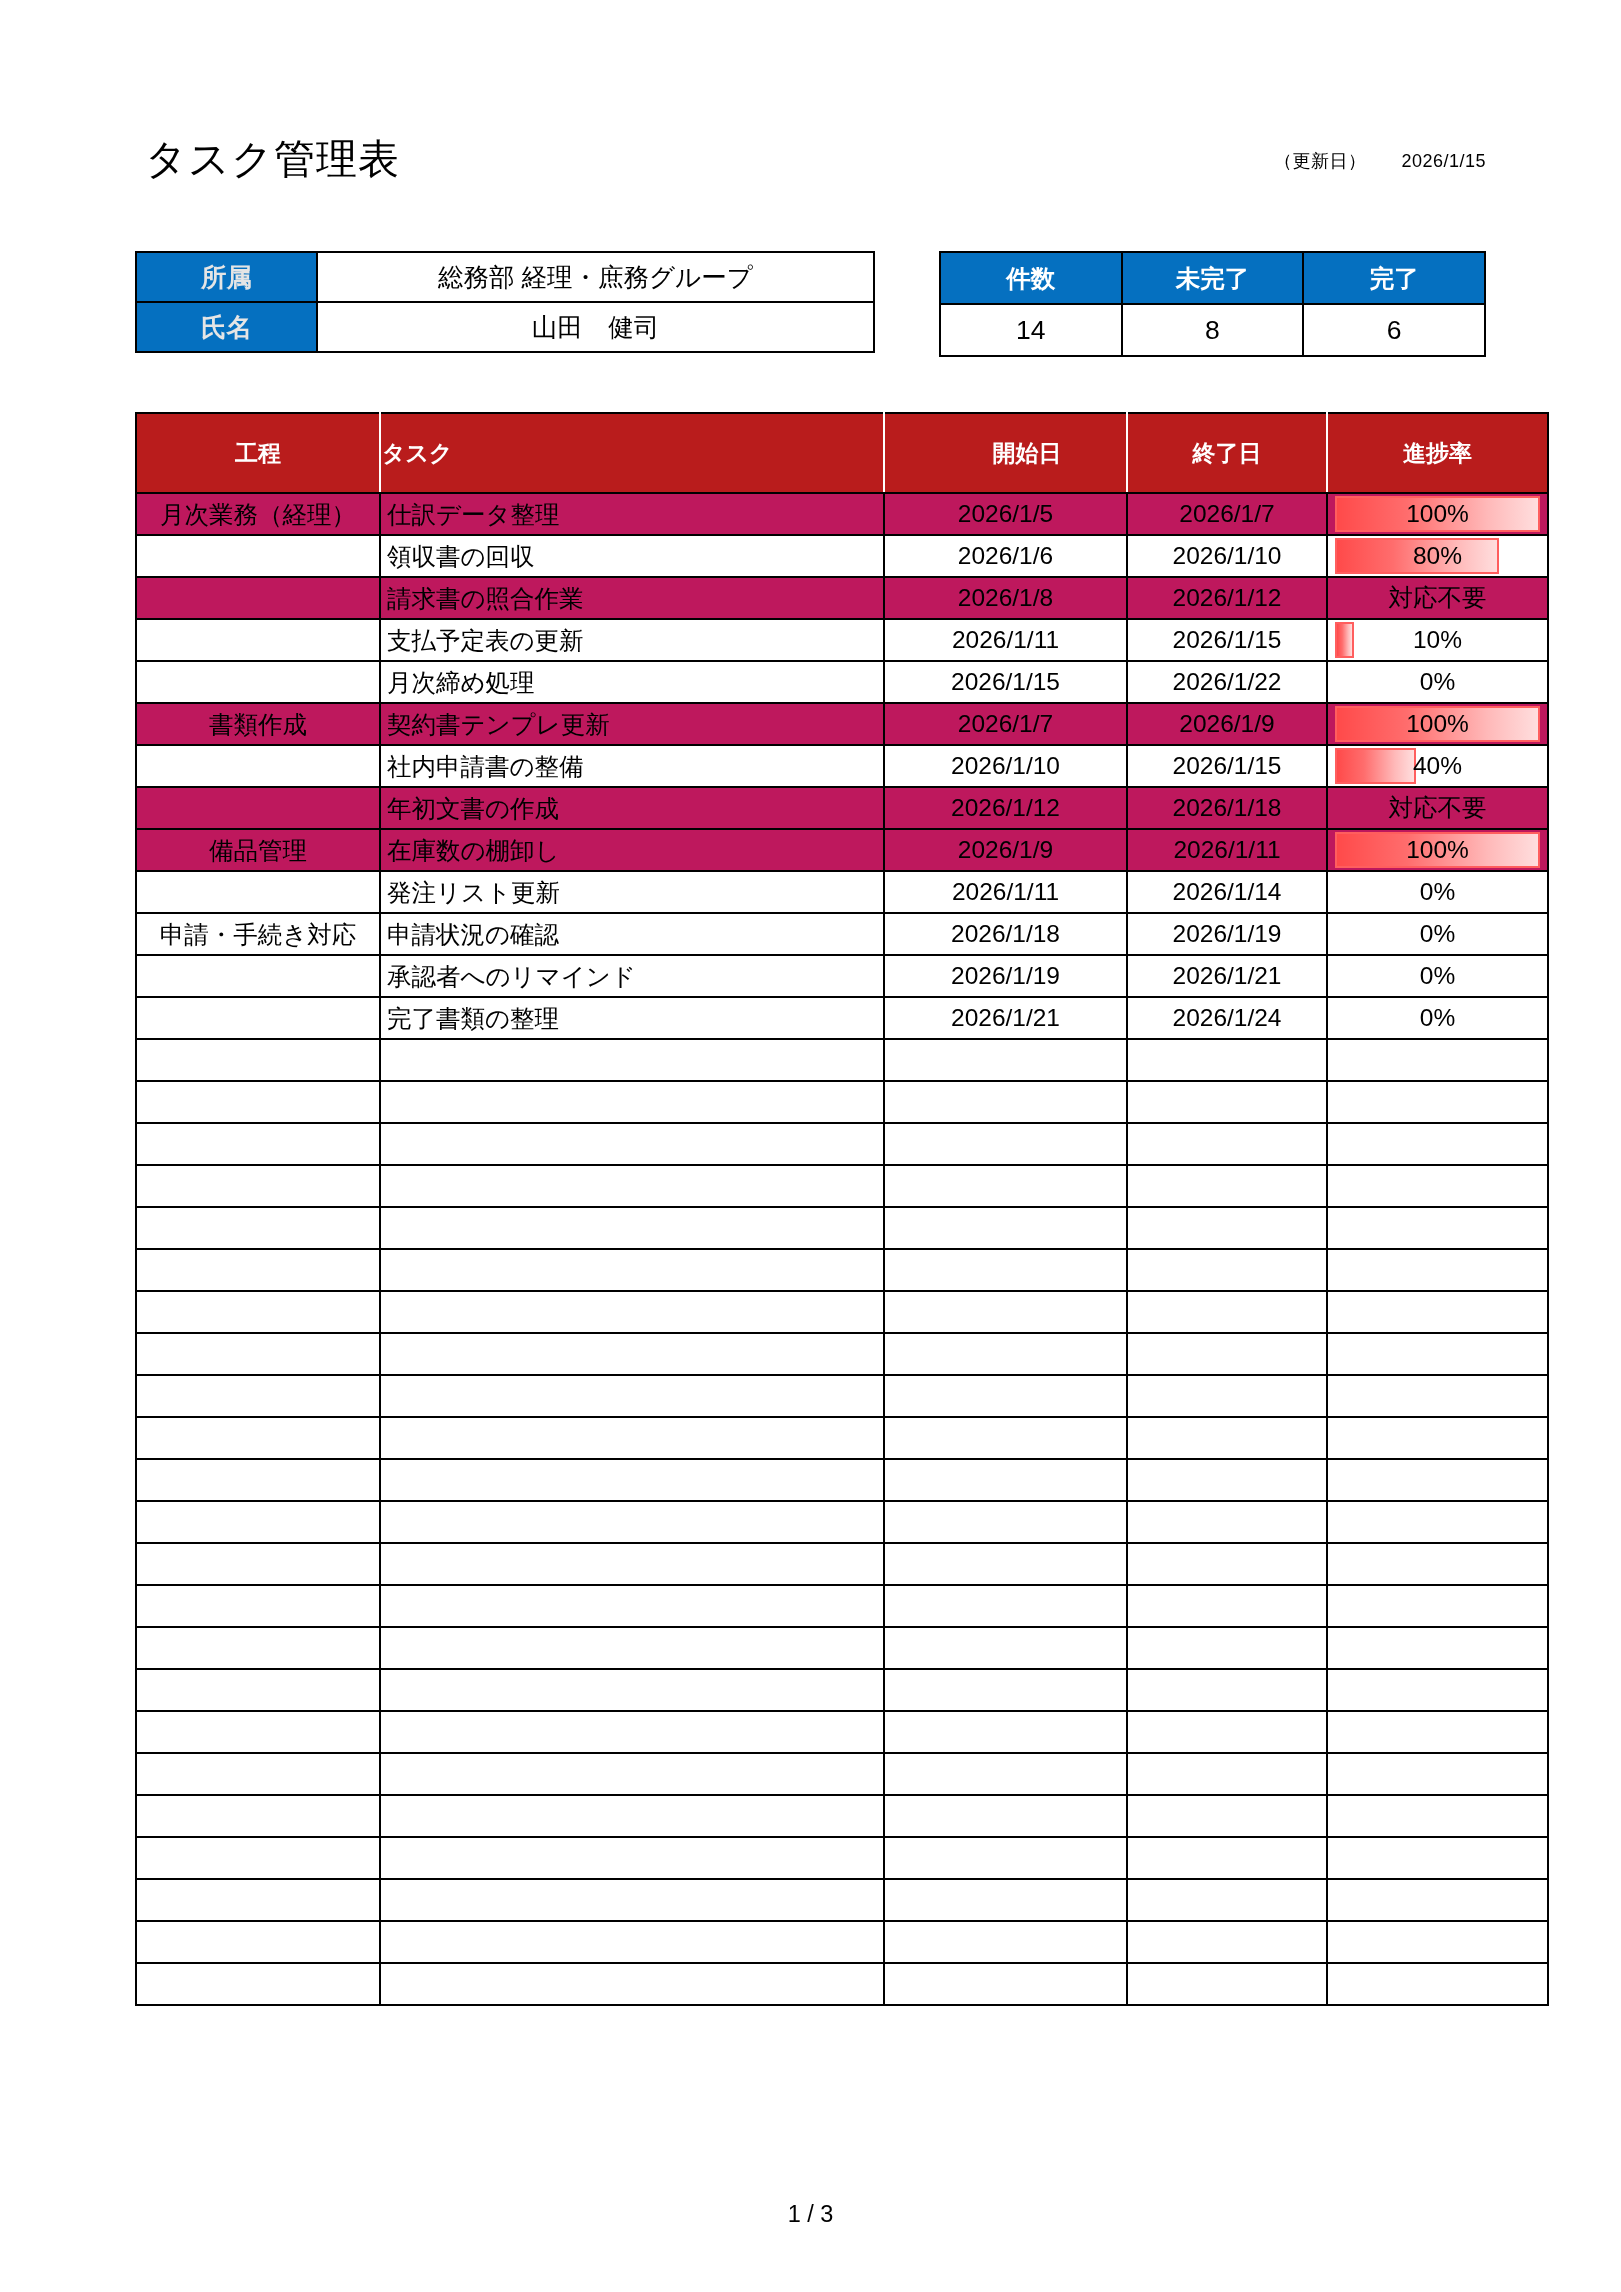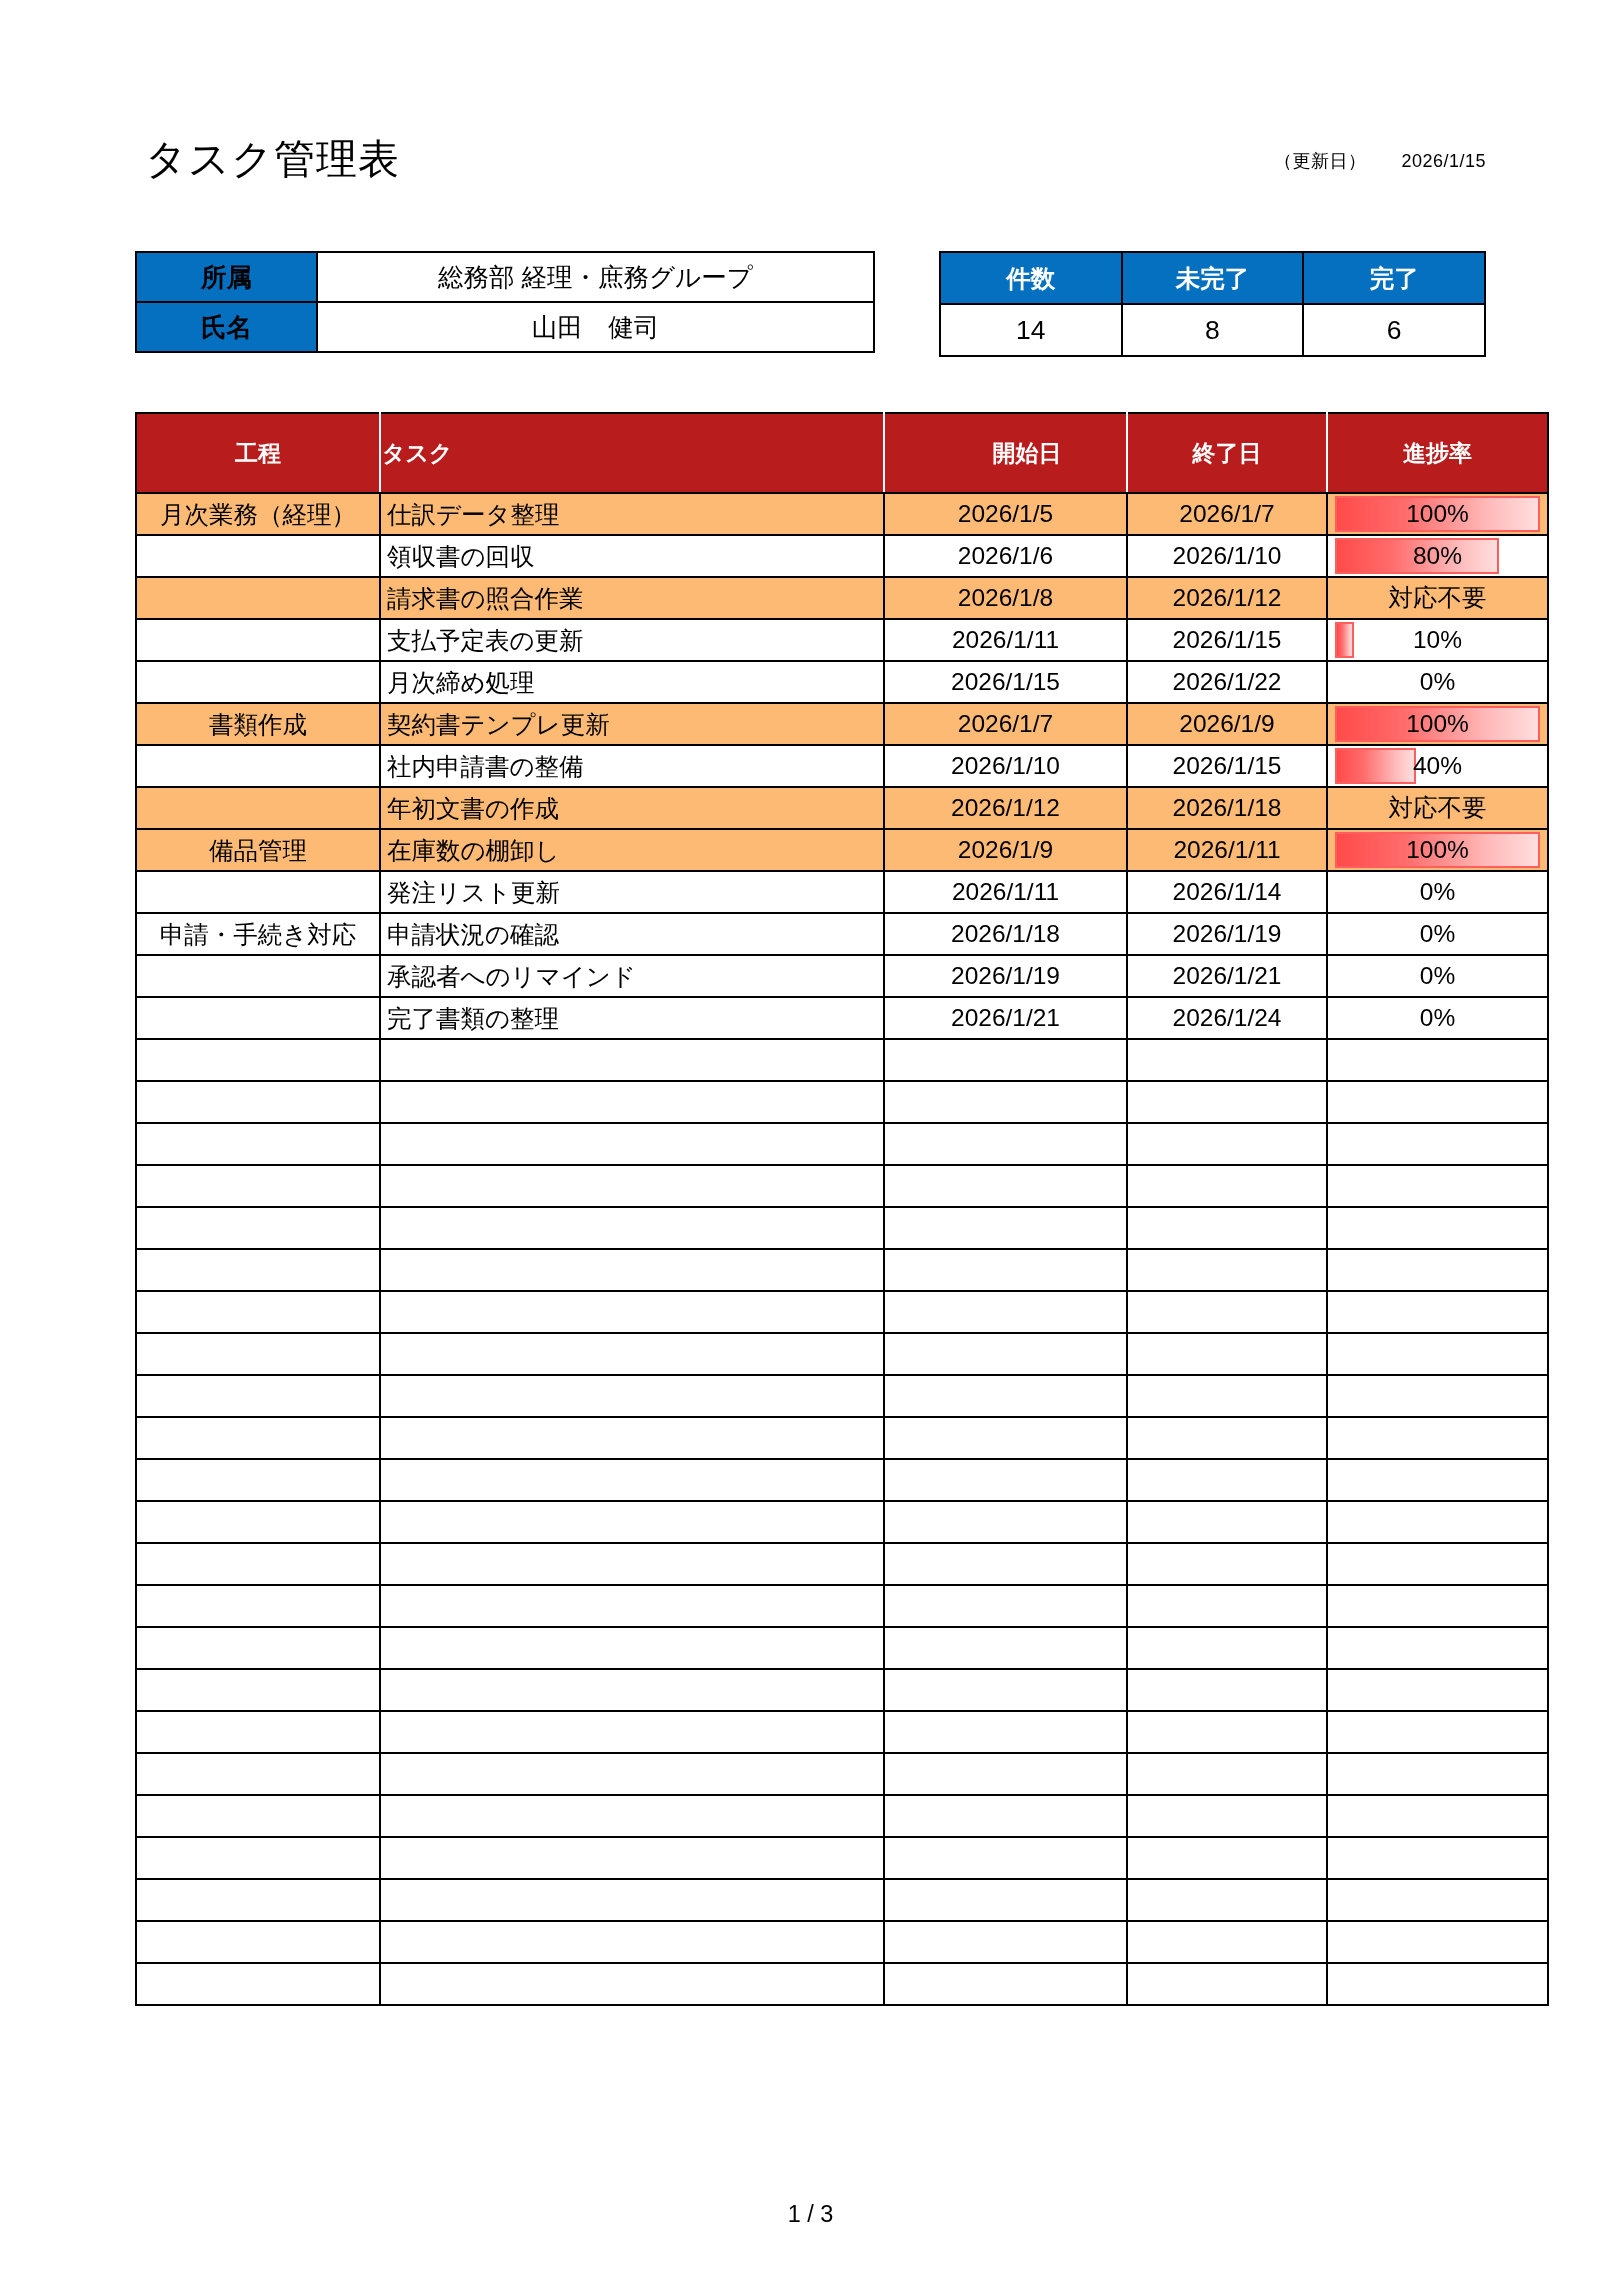--- a/index.html
+++ b/index.html
@@ -54,21 +54,21 @@
   }
   .info-table td {
     border: 2.9px solid #000000;
     height: 48px;
     font-size: 25.5px;
     padding: 0 5.9px;
   }
   .info-table .lbl {
     width: 167px;
     background: #0570c0;
-    color: #000000;
+    color: #e5e5e5;
     font-weight: bold;
     text-align: center;
     border-right: 2.9px solid #000;
   }
   .info-table .val {
     text-align: center;
     background: #ffffff;
   }
 
   
@@ -119,21 +119,21 @@
     padding: 0 5.9px;
     white-space: nowrap;
     overflow: hidden;
   }
   .col-proc  { width: 240px; text-align: center; }
   .col-task  { width: 500px; text-align: left; }
   .col-start { width: 196px; text-align: center; padding-left: 44px; }
   .col-end   { width: 196px; text-align: center; }
   .col-prog  { width: 219px; text-align: center; padding: 0; }
 
-  tr.shade td { background: #fdba74; }
+  tr.shade td { background: #be185d; }
   tr.plain td { background: #ffffff; }
 
   
   .prog-cell {
     position: relative;
     height: 100%;
     width: 100%;
     display: block;
   }
   .prog-bar {

